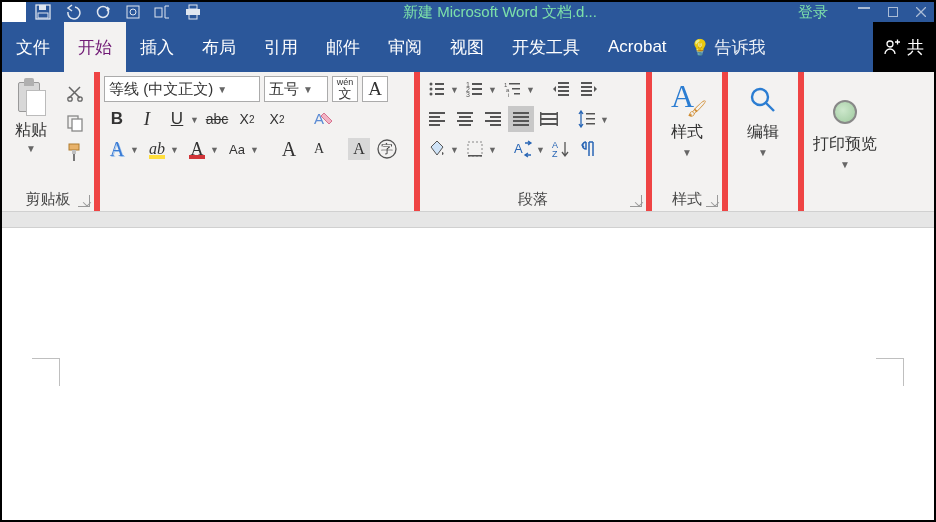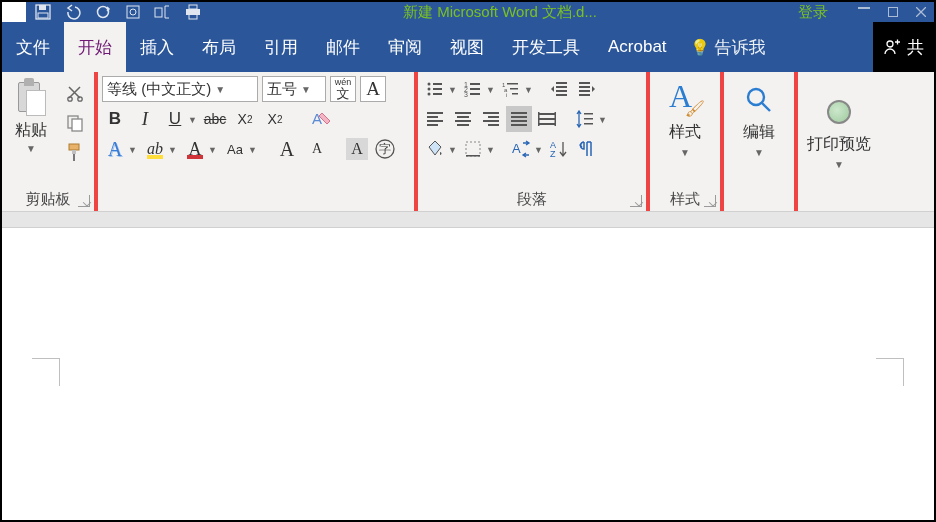--- a/index.html
+++ b/index.html
@@ -1,38 +1,38 @@
 <!DOCTYPE html>
 <html><head>
 <meta charset="utf-8">
 <style>
   * { box-sizing: border-box; margin: 0; padding: 0; font-family: "Microsoft YaHei", "Segoe UI", sans-serif; }
   body { width: 936px; height: 522px; background: #fff; border: 2px solid #000; overflow: hidden; position: relative; }
 
   
-  .titlebar { height: 20px; background: #2b579a; display: flex; align-items: center; color: #84cc16; font-size: 12px; padding: 0 8px; margin-left: 24px; }
+  .titlebar { height: 20px; background: #2b579a; display: flex; align-items: center; color: #86efac; font-size: 12px; padding: 0 8px; margin-left: 24px; }
   .titlebar .qat { display: flex; gap: 12px; align-items: center; }
   .titlebar .qat .qbtn { width: 18px; height: 18px; display: flex; align-items: center; justify-content: center; opacity: 0.85; }
   .titlebar .doc-title { flex: 1; text-align: center; font-size: 15px; opacity: 0.9; white-space: nowrap; overflow: hidden; text-overflow: ellipsis; padding: 0 10px; }
   .titlebar .login { font-size: 15px; margin-right: 30px; opacity: 0.9;}
   .titlebar .winbtns { display: flex; gap: 18px; margin-left: auto; }
   .titlebar .winbtns span { width: 12px; height: 2px; background: #fff; display: inline-block; opacity: 0.6; }
 
   
   .tabs { height: 50px; background: #2b579a; display: flex; align-items: stretch; color: #fff; font-size: 17px; }
   .tabs .tab { padding: 0 14px; display: flex; align-items: center; cursor: pointer; white-space: nowrap; }
   .tabs .tab.active { background: #f3f2f1; color: #701a75; }
   .tabs .tellme { display: flex; align-items: center; gap: 4px; padding: 0 10px; opacity: 0.9; }
   .tabs .tellme .bulb { font-size: 16px; }
   .tabs .share { background: #000; display: flex; align-items: center; padding: 0 10px; margin-left: auto; gap: 6px; }
   .tabs .share svg { width: 18px; height: 18px; }
 
   
   .ribbon { background: #f3f2f1; border-bottom: 1px solid #d0d0d0; display: flex; height: 140px; }
-  .group { border-right: 4px solid #ef4444; display: flex; flex-direction: column; }
+  .group { border-right: 6px solid #ef4444; display: flex; flex-direction: column; }
   .group .body { flex: 1; display: flex; align-items: flex-start; padding: 4px 4px 0 4px; gap: 4px; }
   .group .label { height: 24px; font-size: 15px; color: #4a4a4a; display: flex; align-items: center; justify-content: center; position: relative; padding: 0 6px; }
   .group .label .launcher { position: absolute; right: 4px; bottom: 4px; width: 12px; height: 12px; border: 1px solid #9a9a9a; border-top: none; border-left: none; }
   .group .label .launcher::after { content: ""; position: absolute; right: -1px; bottom: -1px; width: 5px; height: 5px; border-right: 1px solid #9a9a9a; border-bottom: 1px solid #9a9a9a; transform: rotate(45deg) translate(-1px,-1px);}
 
   
   .clip-left { width: 50px; display: flex; flex-direction: column; align-items: center; gap: 2px; padding-top: 2px;}
   .clip-left .paste-icon { width: 34px; height: 40px; position: relative; }
   .clip-left .paste-icon .board { position: absolute; left: 4px; top: 4px; width: 22px; height: 30px; background: #d8d8d8; border: 1px solid #999; border-radius: 2px;}
   .clip-left .paste-icon .clip { position: absolute; left: 10px; top: 0; width: 10px; height: 8px; background: #b0b0b0; border-radius: 2px 2px 0 0;}

